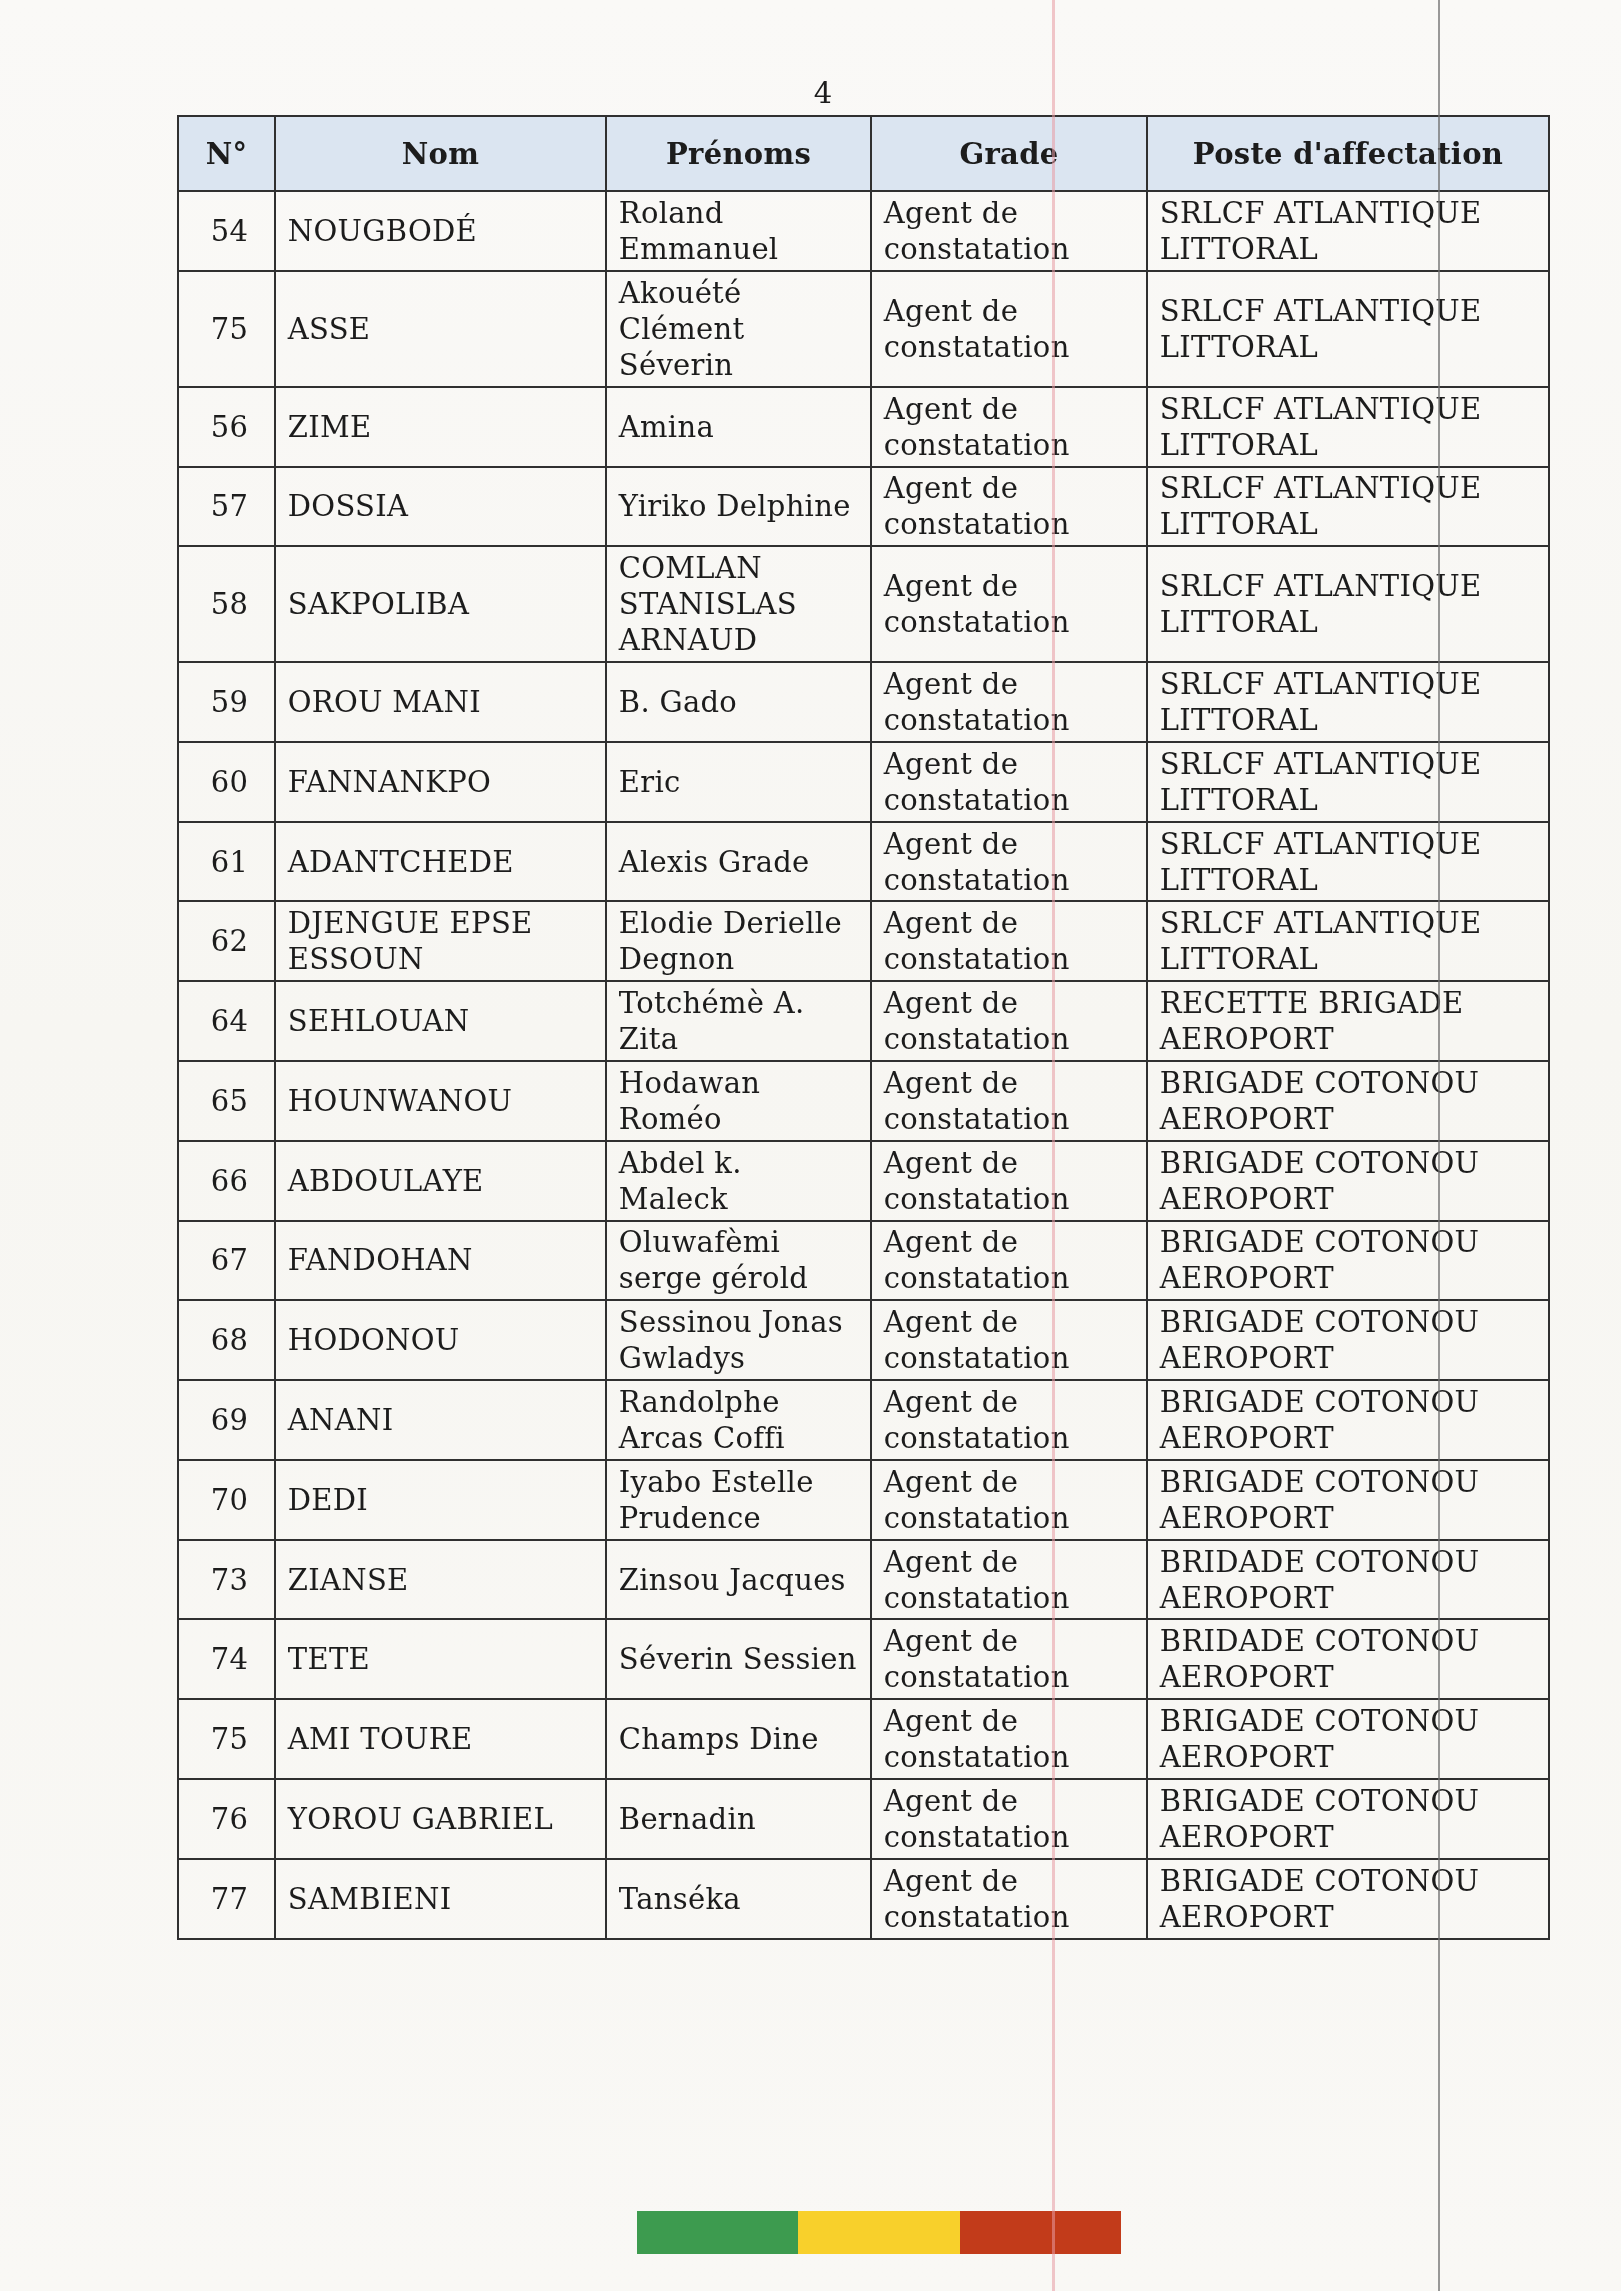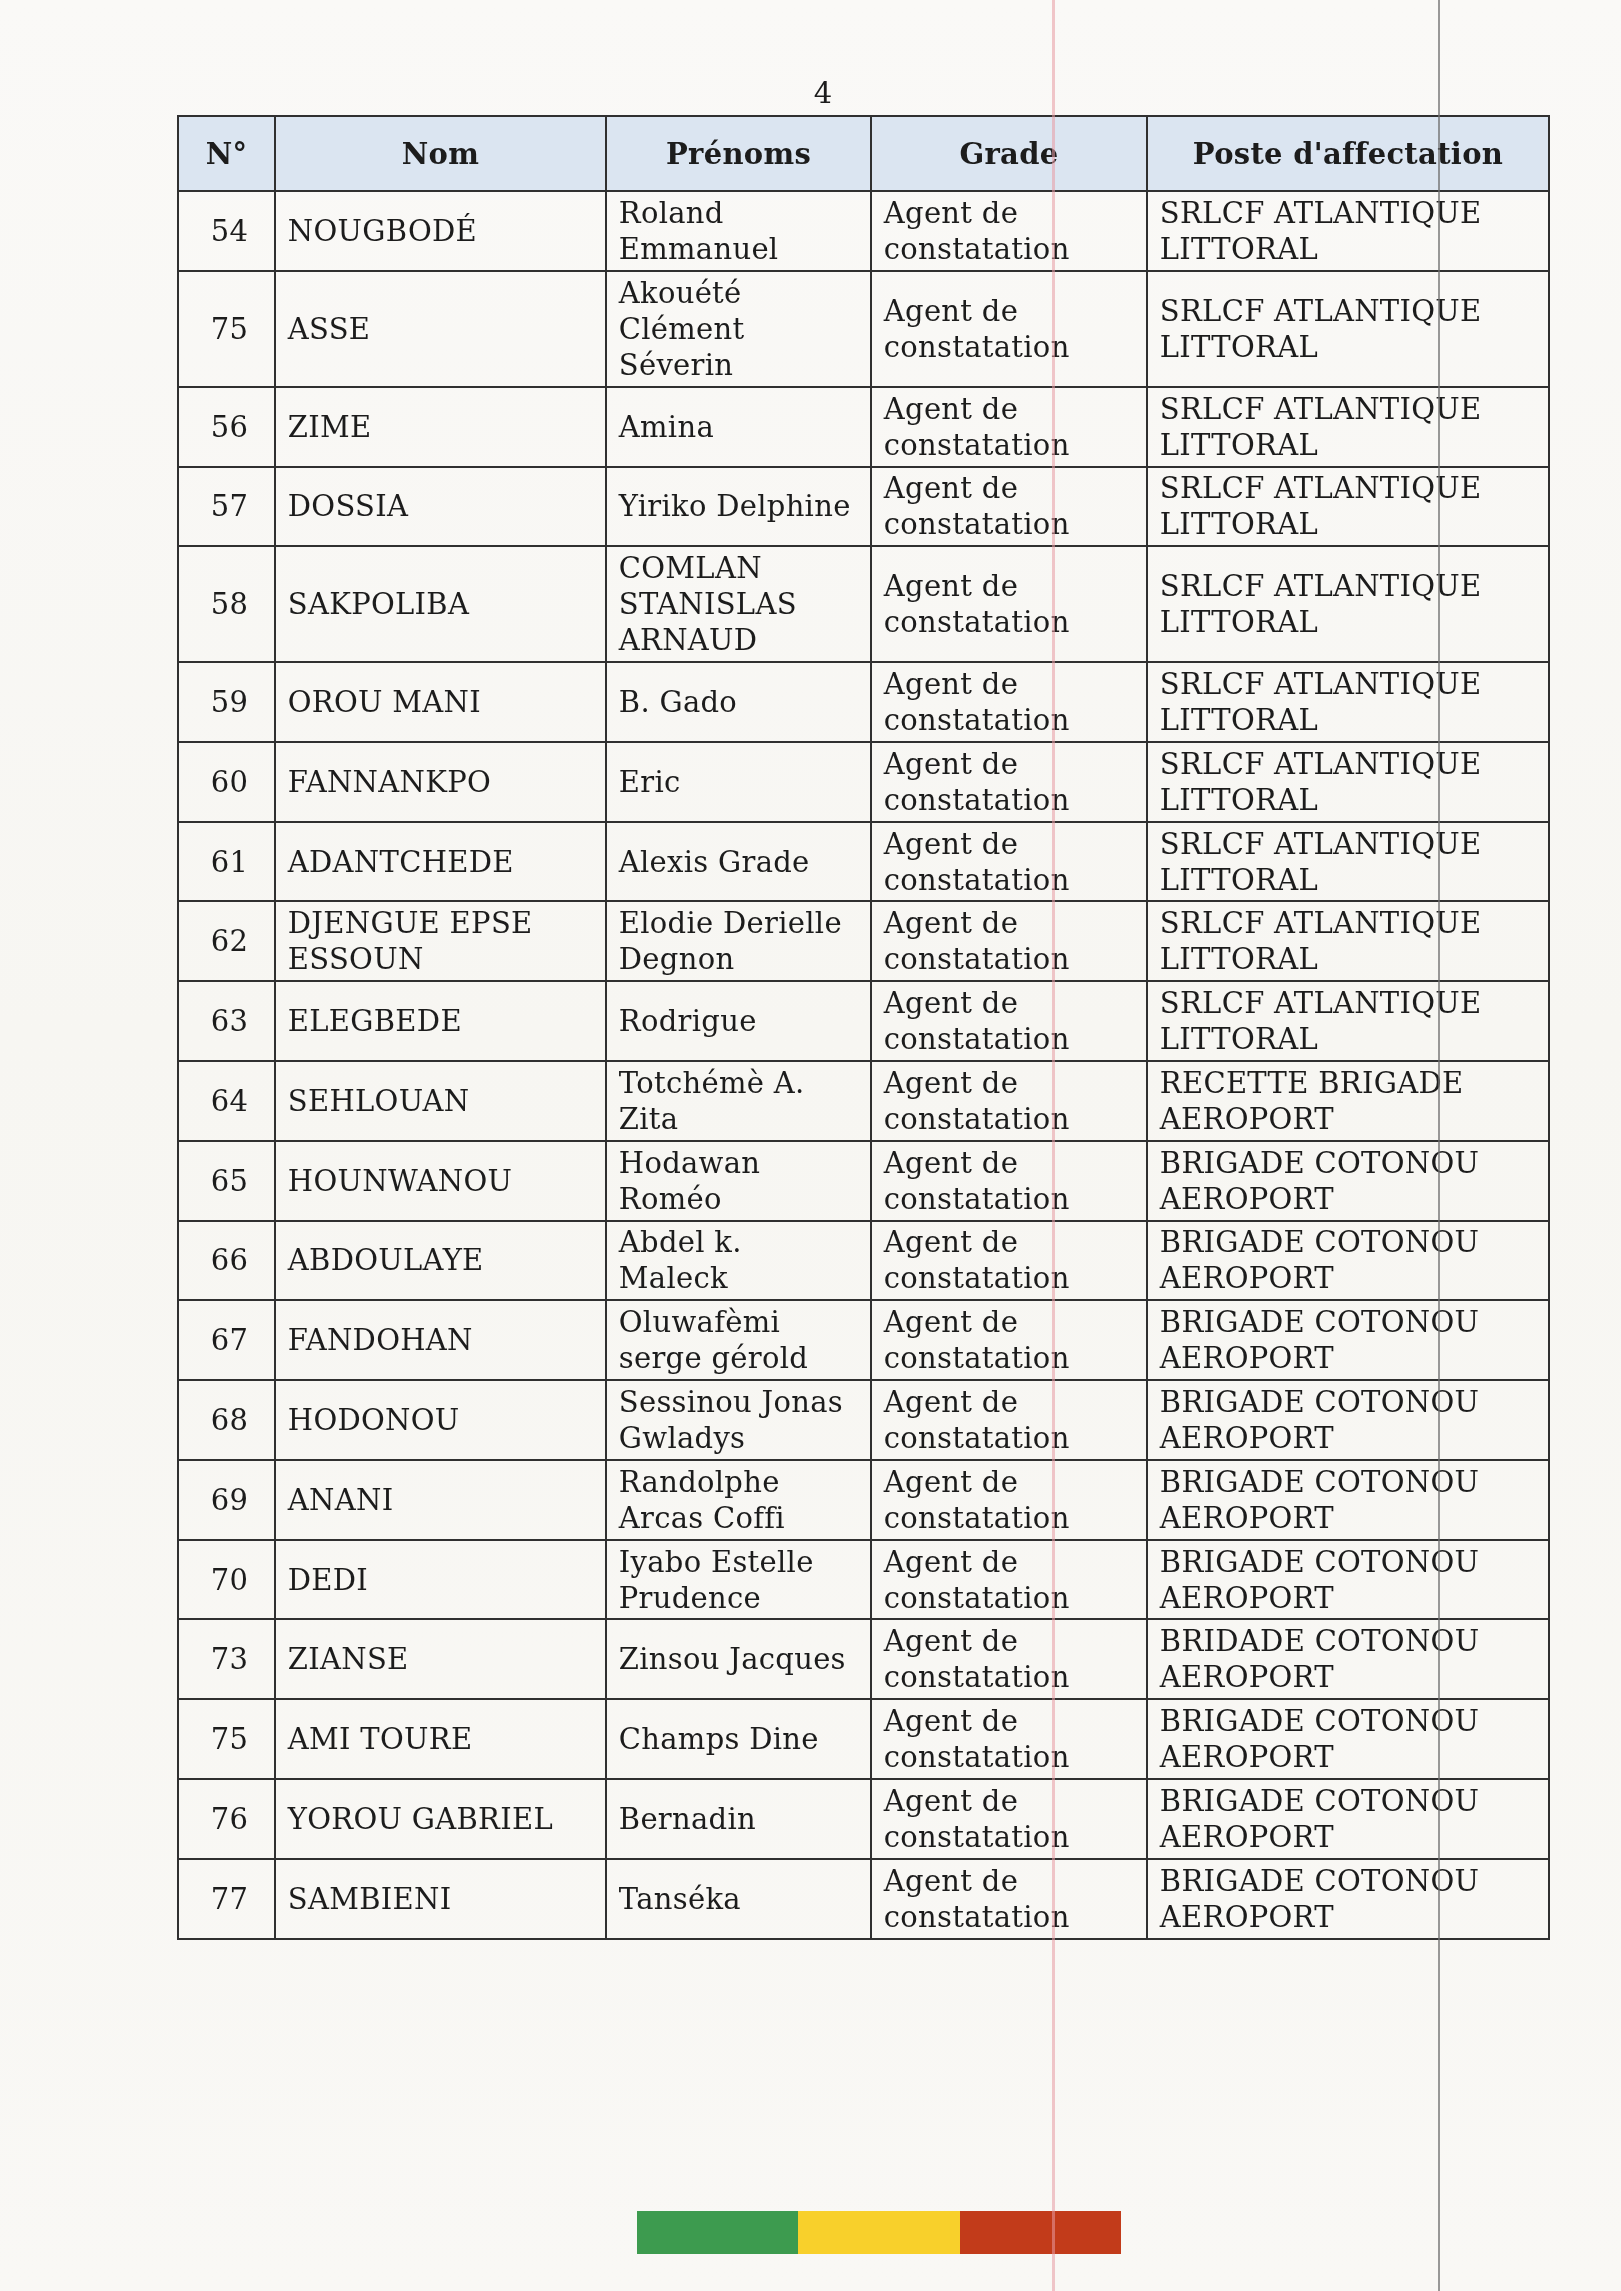--- a/index.html
+++ b/index.html
@@ -201,29 +201,20 @@
       <td class="c-nom">DJENGUE EPSE
 ESSOUN</td>
       <td class="c-prenoms">Elodie Derielle
 Degnon</td>
       <td class="c-grade">Agent de
 constatation</td>
       <td class="c-poste">SRLCF ATLANTIQUE
 LITTORAL</td>
     </tr>
         <tr>
-      <td class="c-num">63</td>
-      <td class="c-nom">ELEGBEDE</td>
-      <td class="c-prenoms">Rodrigue</td>
-      <td class="c-grade">Agent de
-constatation</td>
-      <td class="c-poste">SRLCF ATLANTIQUE
-LITTORAL</td>
-    </tr>
-        <tr>
       <td class="c-num">64</td>
       <td class="c-nom">SEHLOUAN</td>
       <td class="c-prenoms">Totchémè A.
 Zita</td>
       <td class="c-grade">Agent de
 constatation</td>
       <td class="c-poste">RECETTE BRIGADE
 AEROPORT</td>
     </tr>
         <tr>
@@ -283,20 +274,29 @@
 Prudence</td>
       <td class="c-grade">Agent de
 constatation</td>
       <td class="c-poste">BRIGADE COTONOU
 AEROPORT</td>
     </tr>
         <tr>
       <td class="c-num">73</td>
       <td class="c-nom">ZIANSE</td>
       <td class="c-prenoms">Zinsou Jacques</td>
+      <td class="c-grade">Agent de
+constatation</td>
+      <td class="c-poste">BRIDADE COTONOU
+AEROPORT</td>
+    </tr>
+        <tr>
+      <td class="c-num">74</td>
+      <td class="c-nom">TETE</td>
+      <td class="c-prenoms">Séverin Sessien</td>
       <td class="c-grade">Agent de
 constatation</td>
       <td class="c-poste">BRIDADE COTONOU
 AEROPORT</td>
     </tr>
         <tr>
       <td class="c-num">75</td>
       <td class="c-nom">AMI TOURE</td>
       <td class="c-prenoms">Champs Dine</td>
       <td class="c-grade">Agent de

